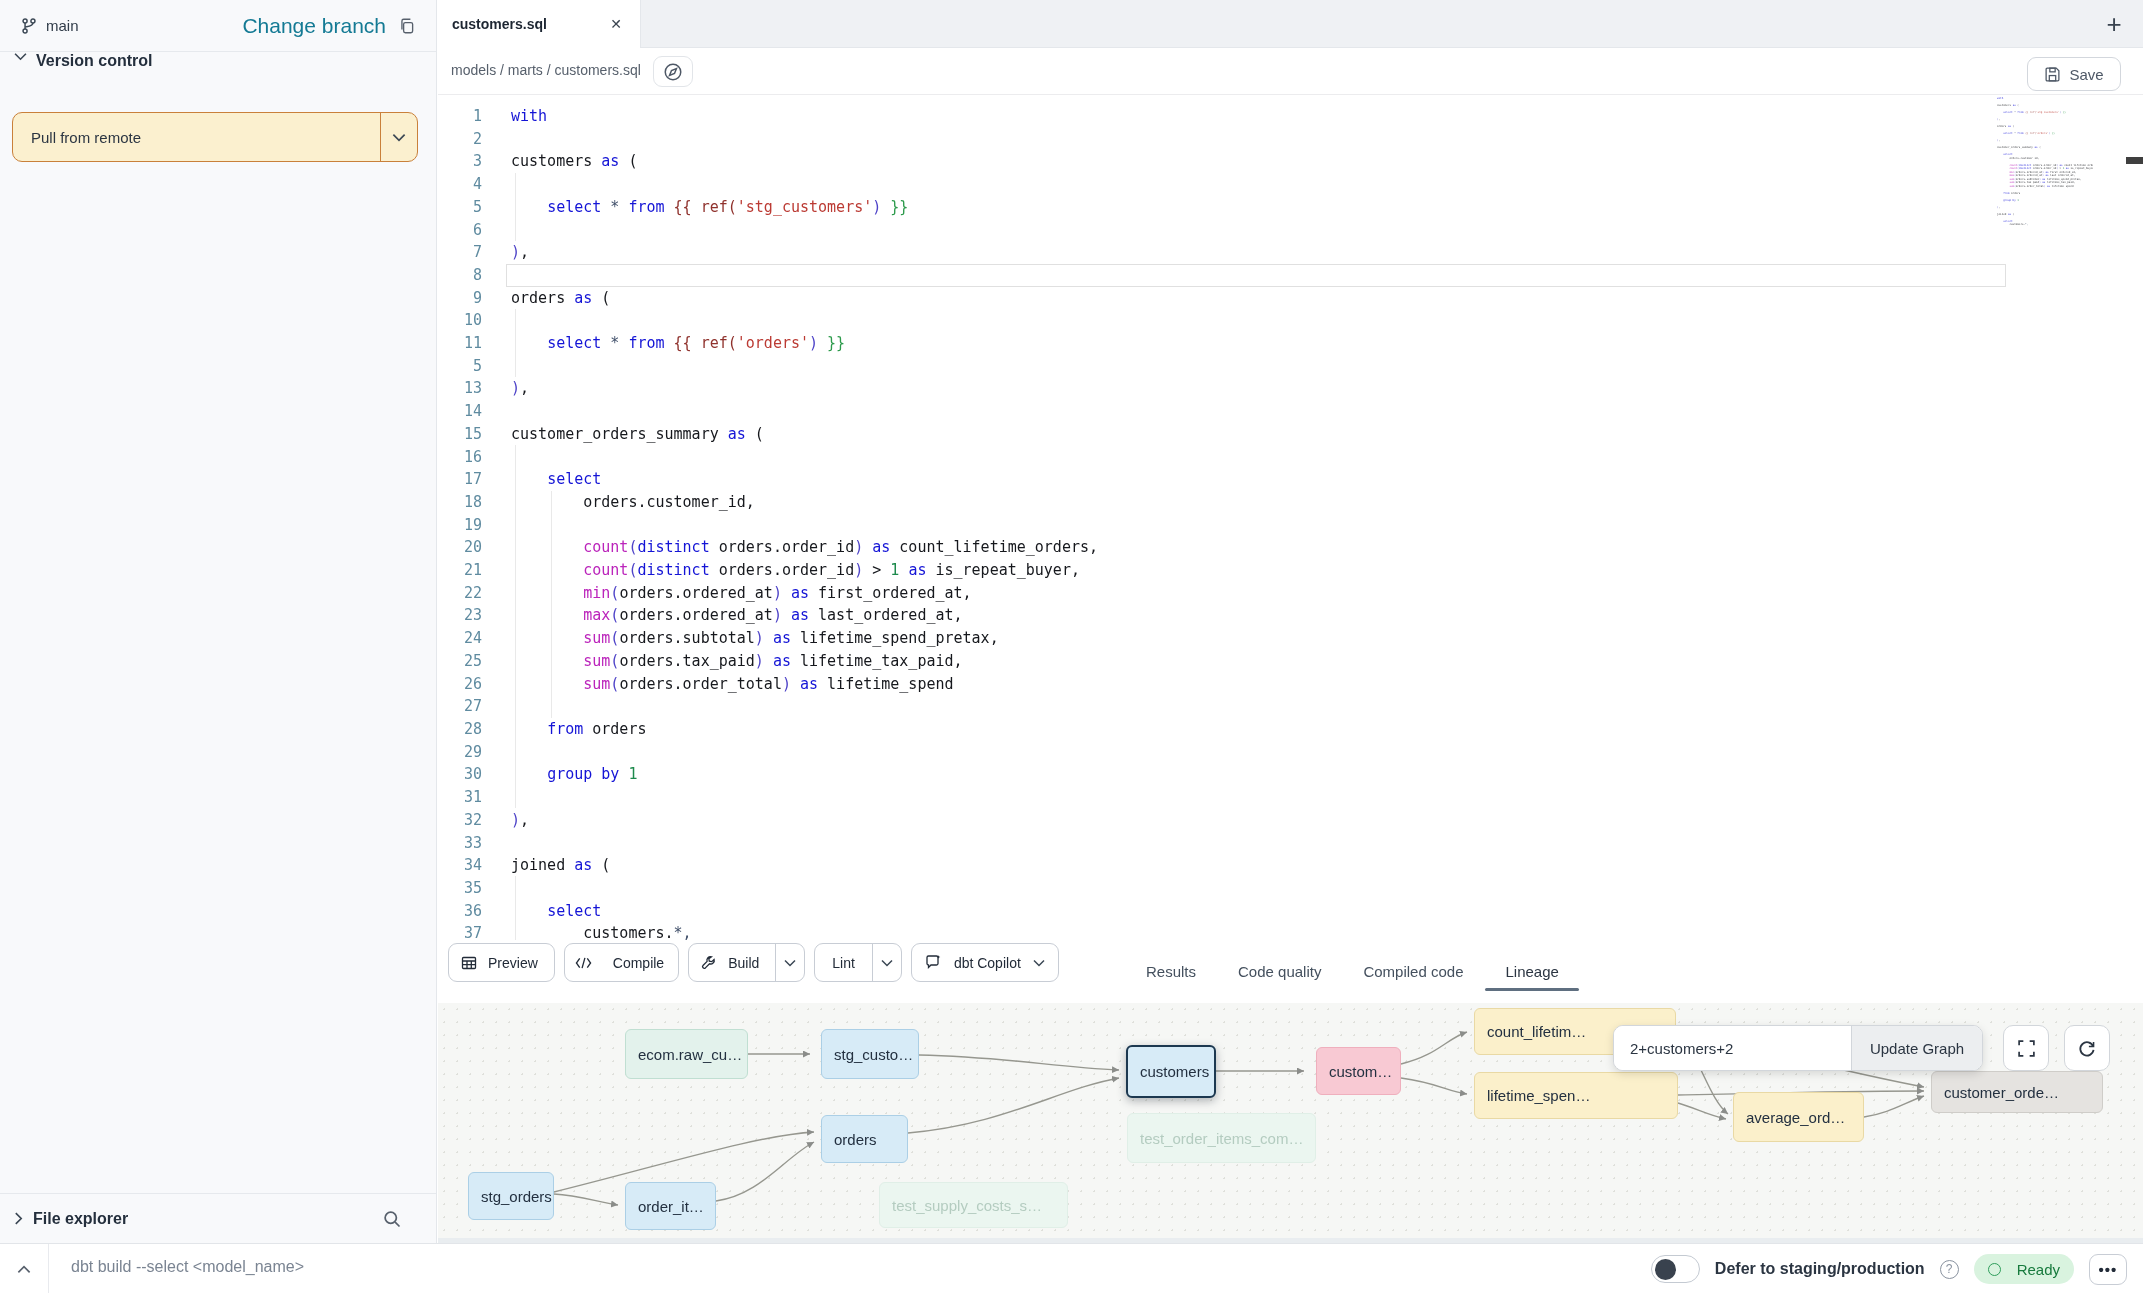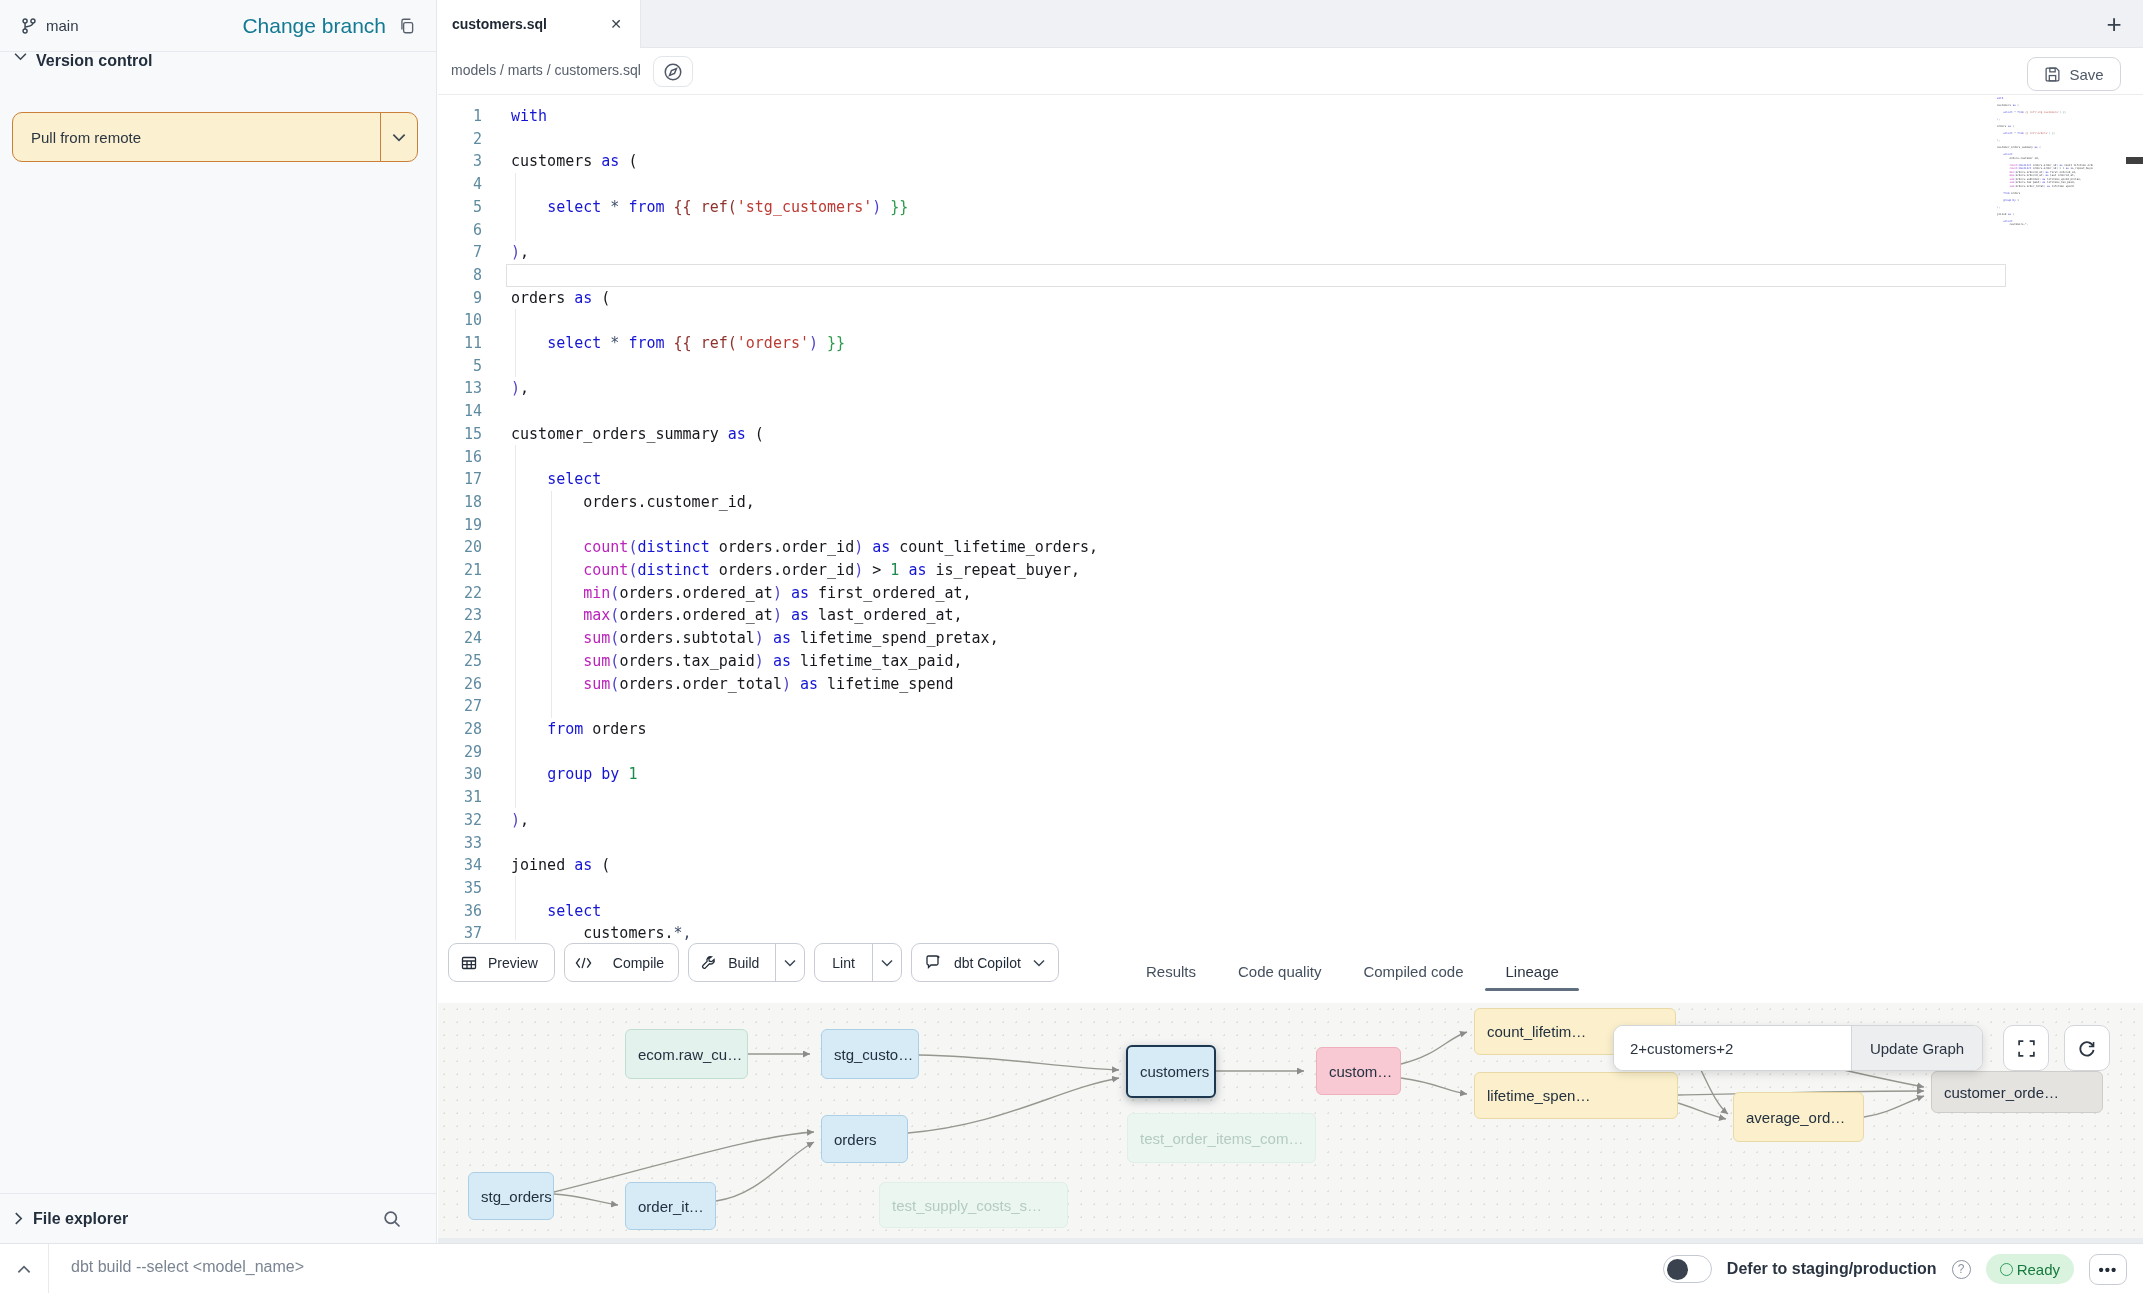--- a/index.html
+++ b/index.html
@@ -82,21 +82,21 @@
 
   
   #statusbar { position:absolute; left:0; top:1243px; width:2143px; height:50px; background:#fff; border-top:1px solid #e2e5e9; }
   .sb-collapse { position:absolute; left:0; top:0; width:49px; height:50px; display:flex; align-items:center; justify-content:center; border-right:1px solid #e8eaee; cursor:pointer; }
   .sb-cmd { position:absolute; left:71px; top:14px; font-size:16px; color:#7a8492; }
   .sb-right { position:absolute; right:16px; top:0; height:50px; display:flex; align-items:center; gap:15px; }
   .toggle { width:49px; height:28px; border:1px solid #c4cad2; border-radius:15px; background:#fff; position:relative; cursor:pointer; }
   .toggle .knob { position:absolute; left:3px; top:2.5px; width:21px; height:21px; border-radius:50%; background:#39424e; }
   .defer-label { font-size:16px; font-weight:bold; color:#2b3542; }
   .help-ico { width:19px; height:19px; border:1.5px solid #8a93a0; border-radius:50%; color:#8a93a0; font-size:12px; display:flex; align-items:center; justify-content:center; }
-  .ready-pill { height:30px; padding:0 14px; border-radius:16px; background:#d9f3df; display:flex; align-items:center; gap:4px; font-size:15px; color:#177a3d; }
+  .ready-pill { height:30px; padding:0 14px; border-radius:16px; background:#d9f3df; display:flex; align-items:center; gap:16px; font-size:15px; color:#177a3d; }
   .ready-dot { width:13px; height:13px; border:1.5px solid #2f9e5b; border-radius:50%; }
   .dots-btn { width:38px; height:31px; border:1px solid #c8cdd5; border-radius:9px; background:#fff; display:flex; align-items:center; justify-content:center; font-size:15px; font-weight:bold; color:#222b38; letter-spacing:1px; cursor:pointer; }
   svg { display:block; }
 </style>
 </head>
 <body>
 
 <div id="app">
 
   <div id="sidebar">

